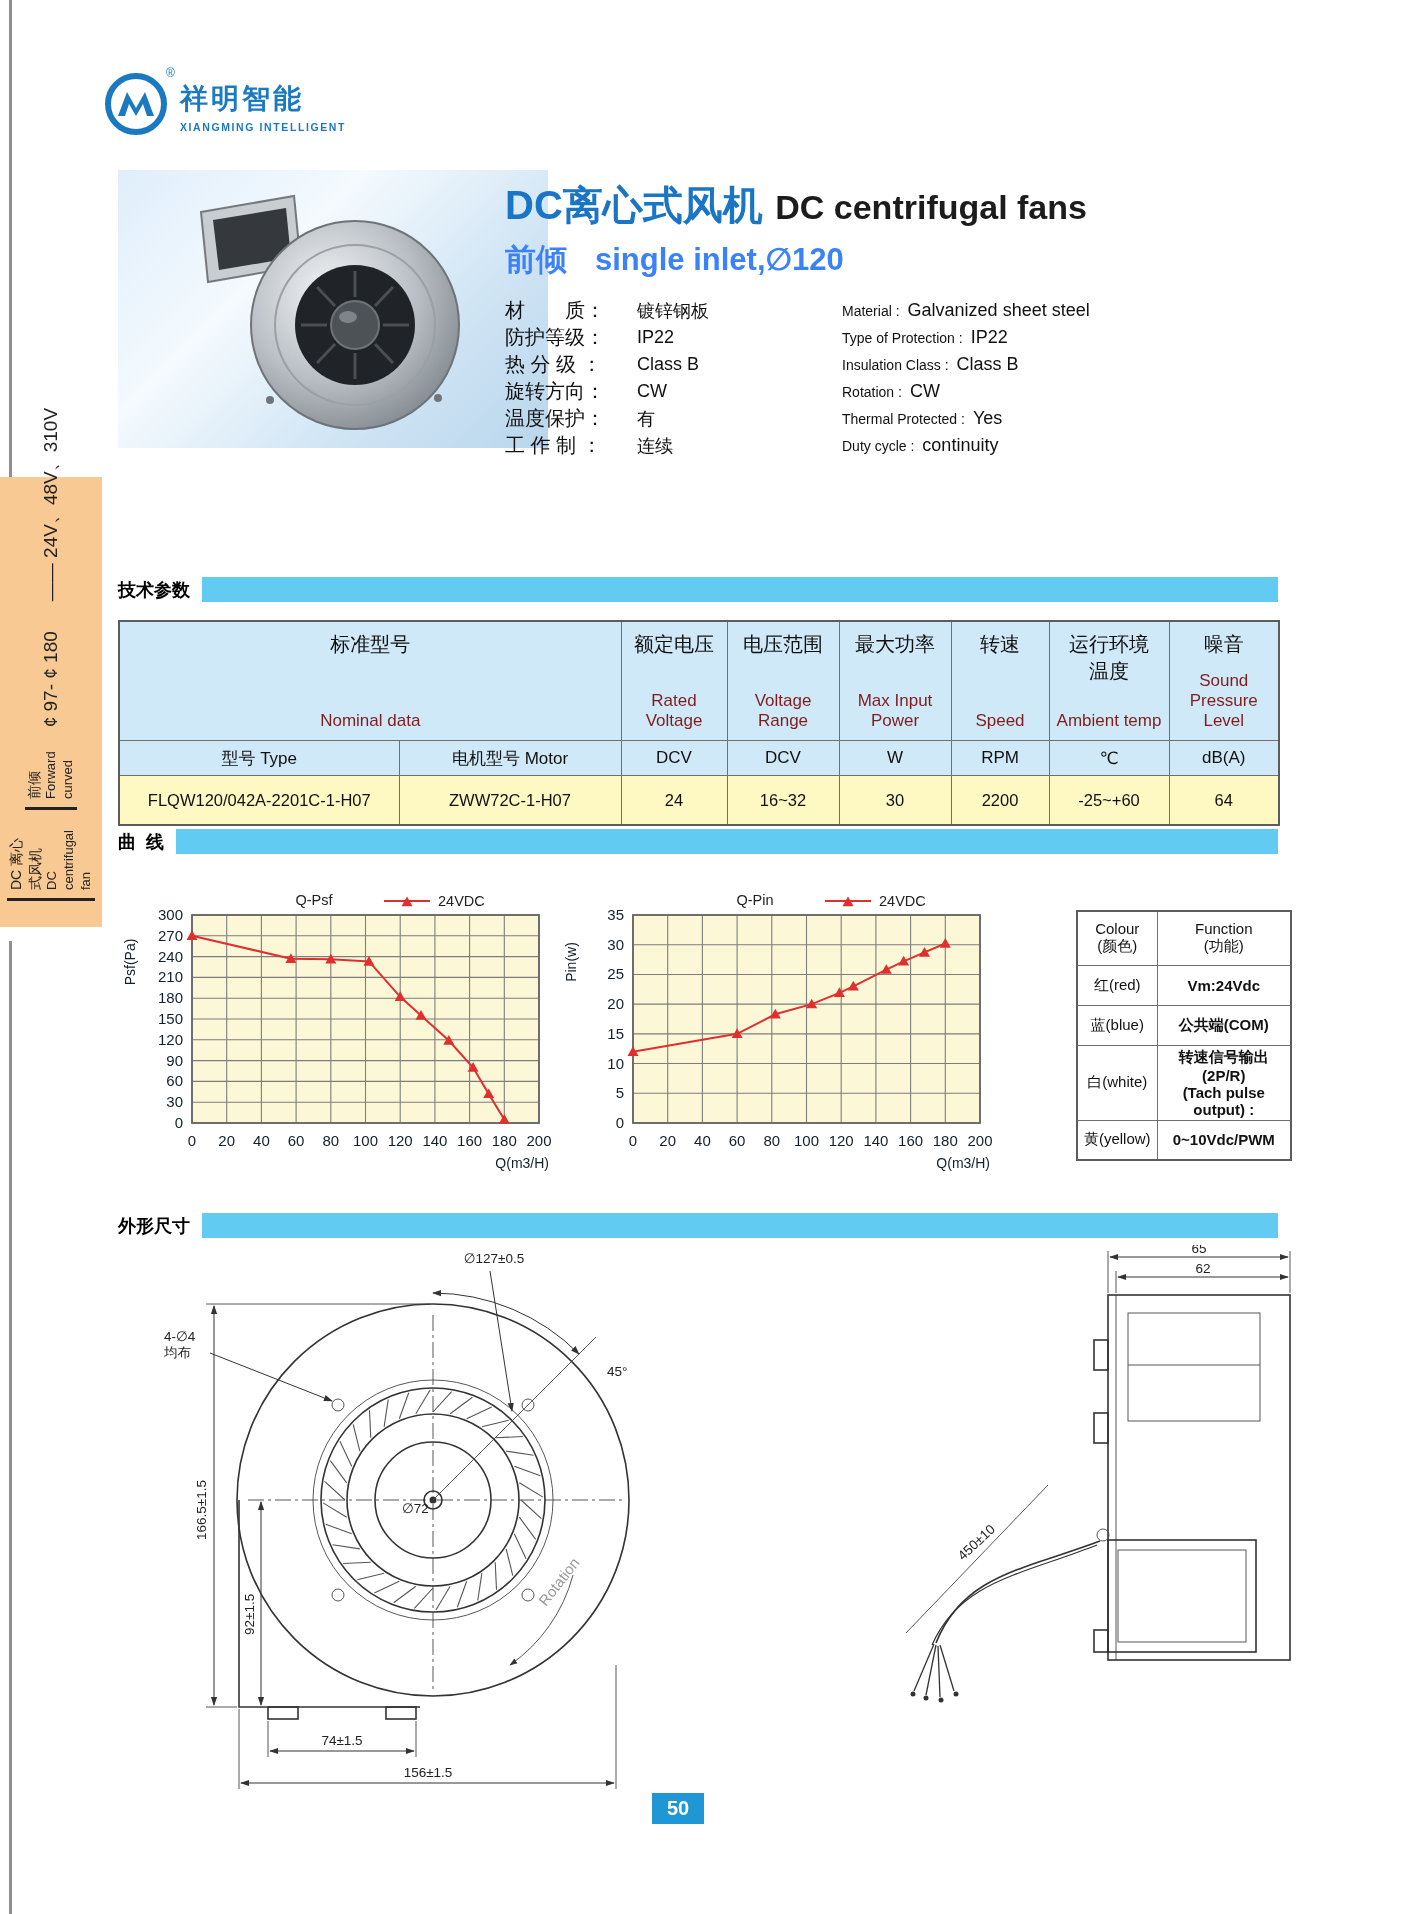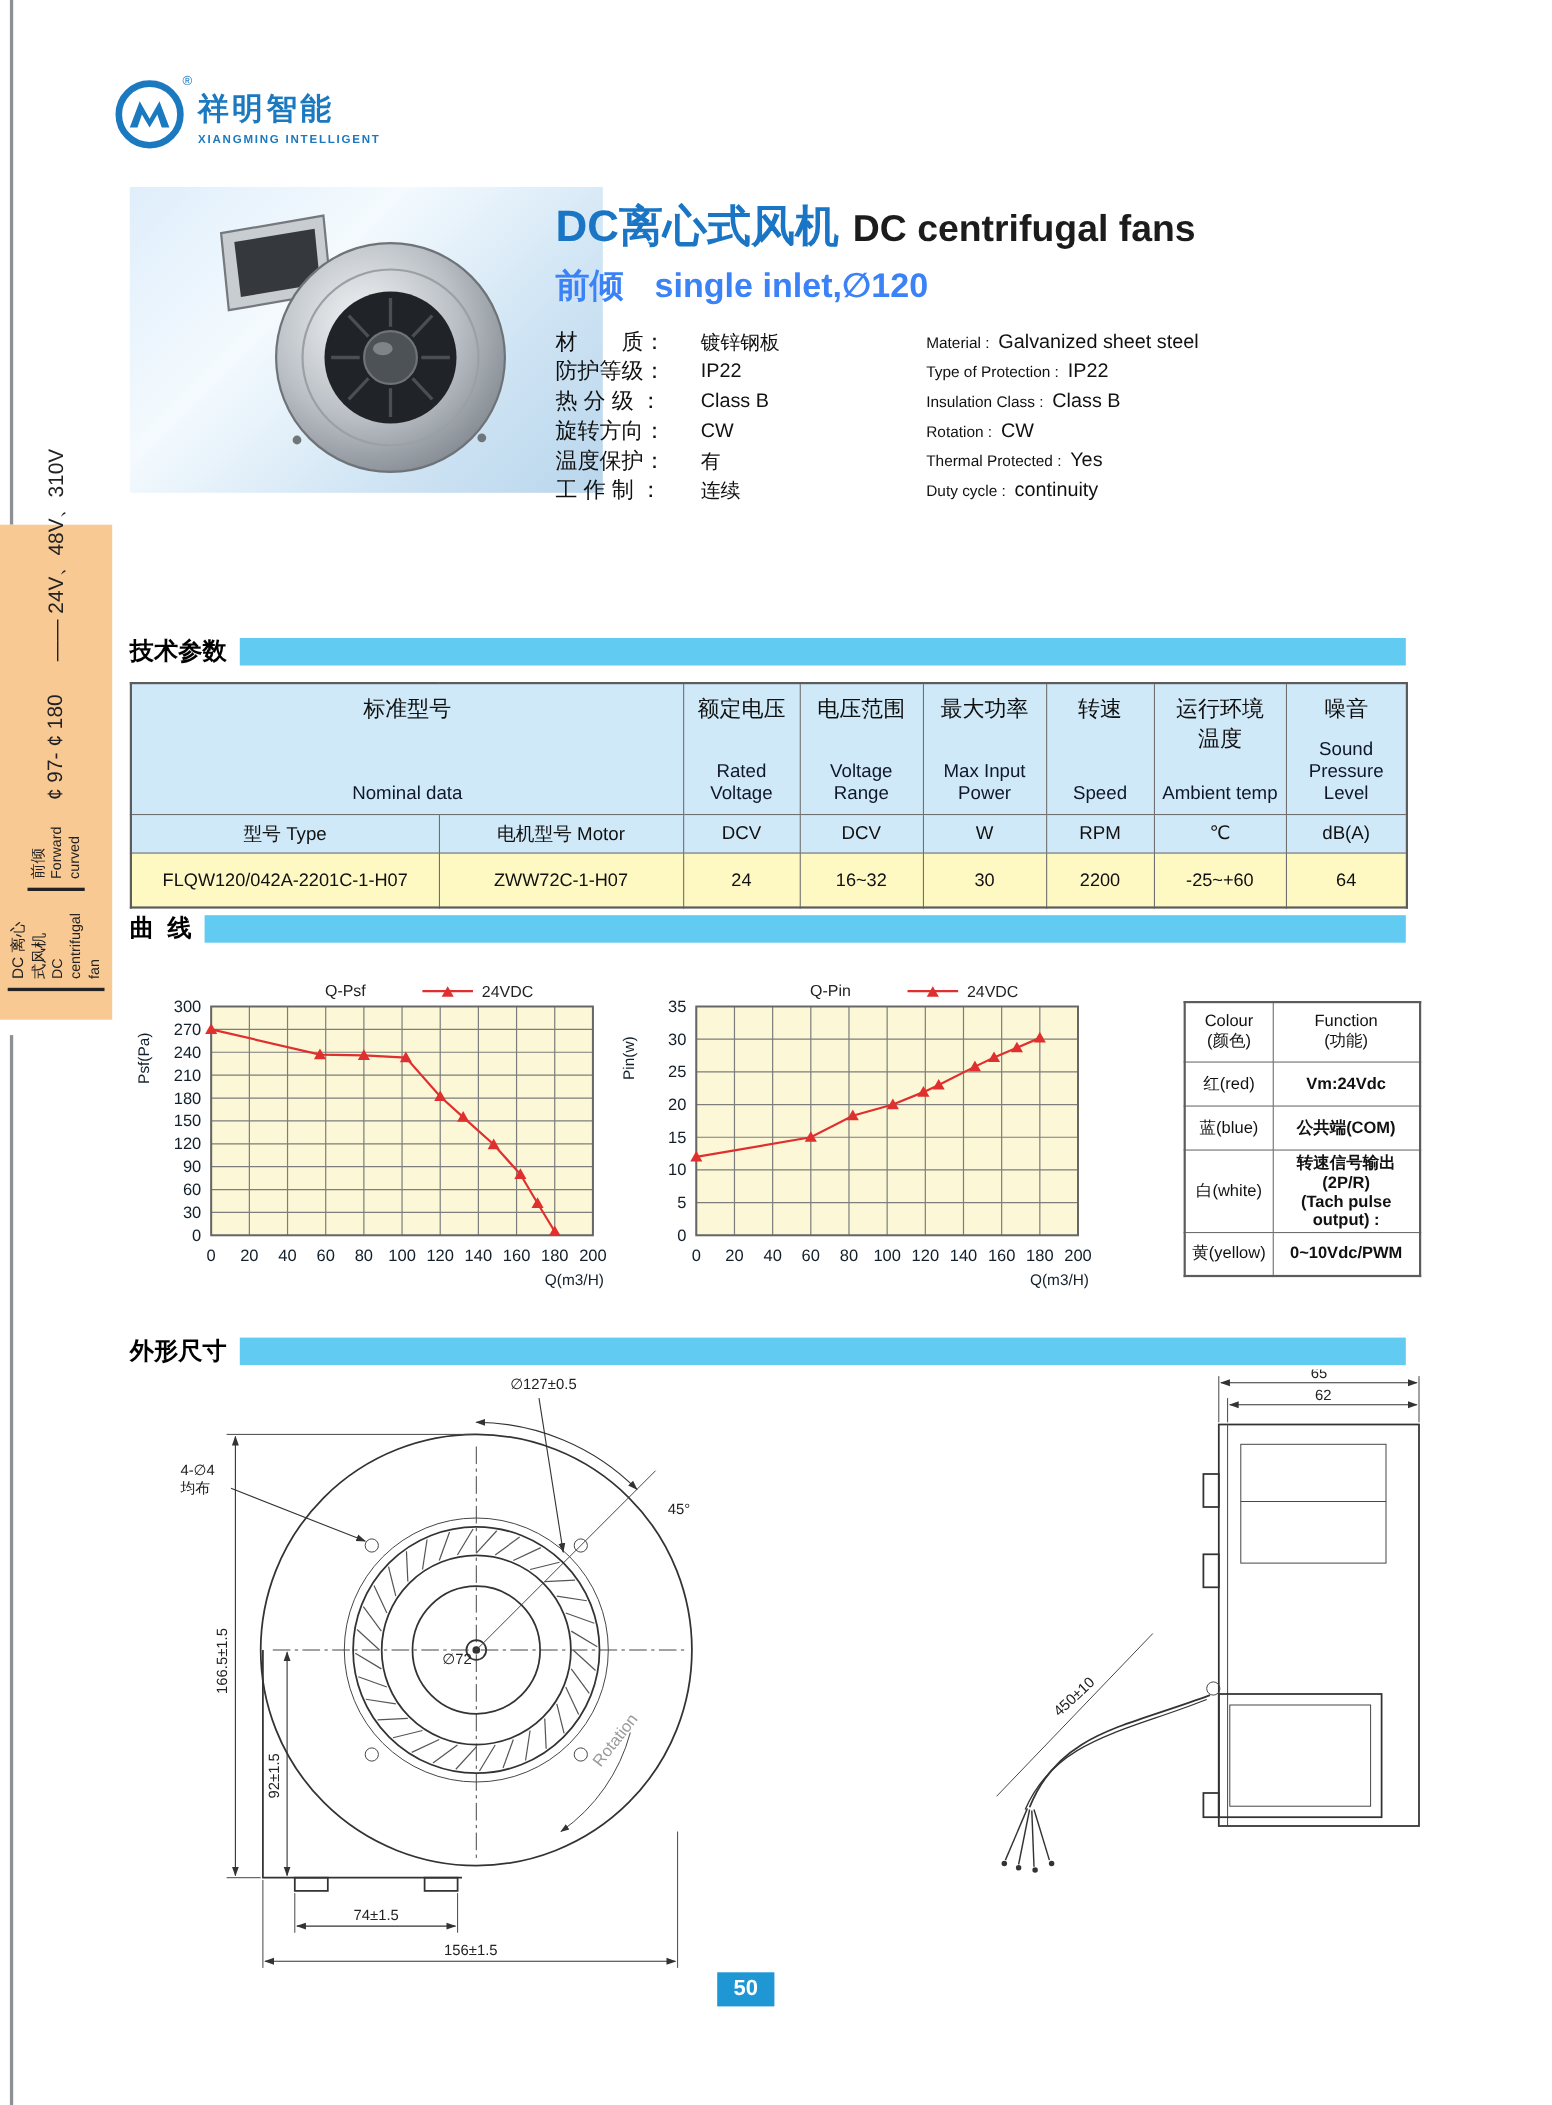--- a/index.html
+++ b/index.html
@@ -36,31 +36,31 @@
   .subtitle .sp{display:inline-block;width:28px;}
   .specs{margin-top:16px;font-size:18px;}
   .spec-row{display:flex;height:27px;align-items:center;}
   .cn-label{font-weight:normal;font-size:20px;width:132px;white-space:pre;}
   .cn-value{font-size:18px;width:205px;}
   .en-label{font-weight:normal;font-size:14px;}
   .en-value{font-size:18px;margin-left:8px;}
 
   
   .section{position:absolute;left:118px;width:1160px;display:flex;align-items:center;}
-  .section-label{font-size:22px;font-weight:bold;color:#000;white-space:pre;}
+  .section-label{font-size:18px;font-weight:bold;color:#000;white-space:pre;}
   .section-bar{flex:1;height:25px;background:#61cbf2;margin-left:12px;}
 
   
   table.spec{position:absolute;left:118px;top:620px;width:1160px;border-collapse:collapse;table-layout:fixed;}
   table.spec td,table.spec th{border:1.5px solid #6f6f6f;text-align:center;vertical-align:middle;padding:2px 2px;}
   table.spec{border:2px solid #5c5c5c;}
   .hd{background:#cfe9f8;}
   .h1cell{height:114px;}
   .h1cell .cn{font-size:20px;color:#101010;}
-  .h1cell .en{font-size:17px;color:#0f172a;margin-top:6px;}
+  .h1cell .en{font-size:17px;color:#7f1d1d;margin-top:6px;}
   .h1flex{display:flex;flex-direction:column;justify-content:space-between;height:100px;padding:4px 0;}
   .h2row td{height:30px;font-size:17px;}
   .datarow td{height:44px;font-size:16.5px;background:#fef9c3;}
   .preline{white-space:pre-line;}
 
   
   svg.chart{position:absolute;width:445px;height:315px;}
   svg text{font-family:"Liberation Sans","DejaVu Sans",sans-serif;}
   .tick{font-size:15px;fill:#13202b;}
   .axlabel{font-size:14px;fill:#13202b;}

